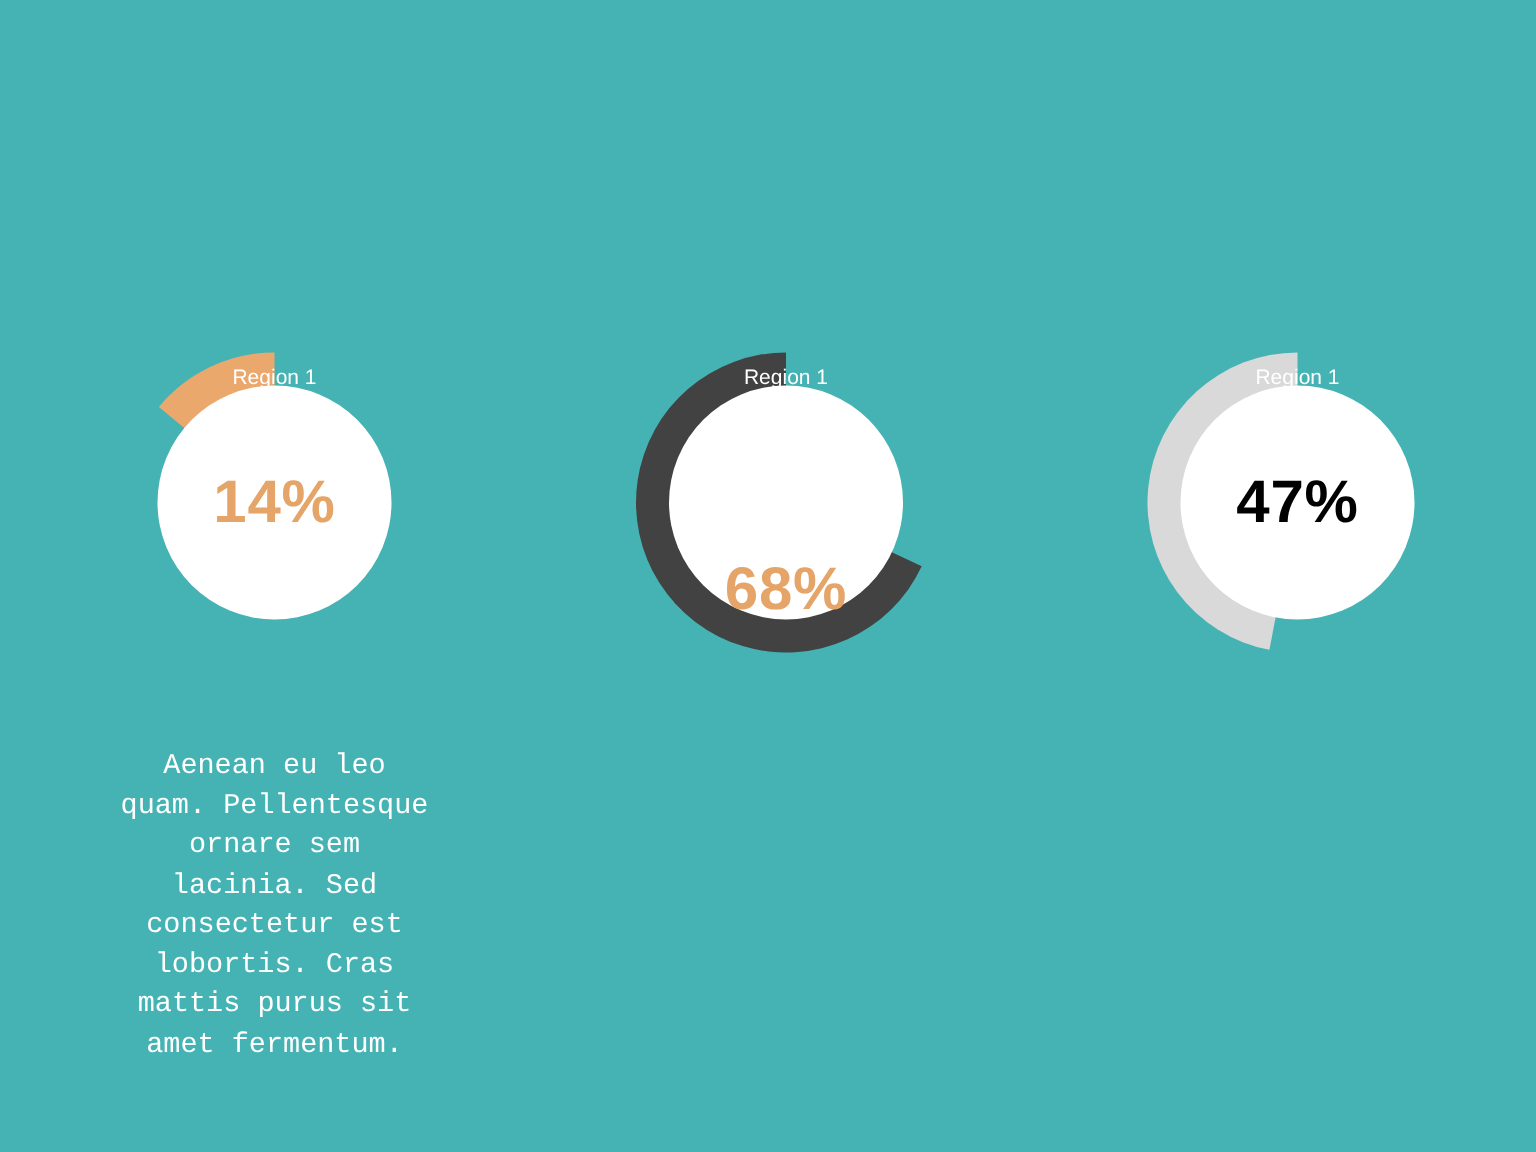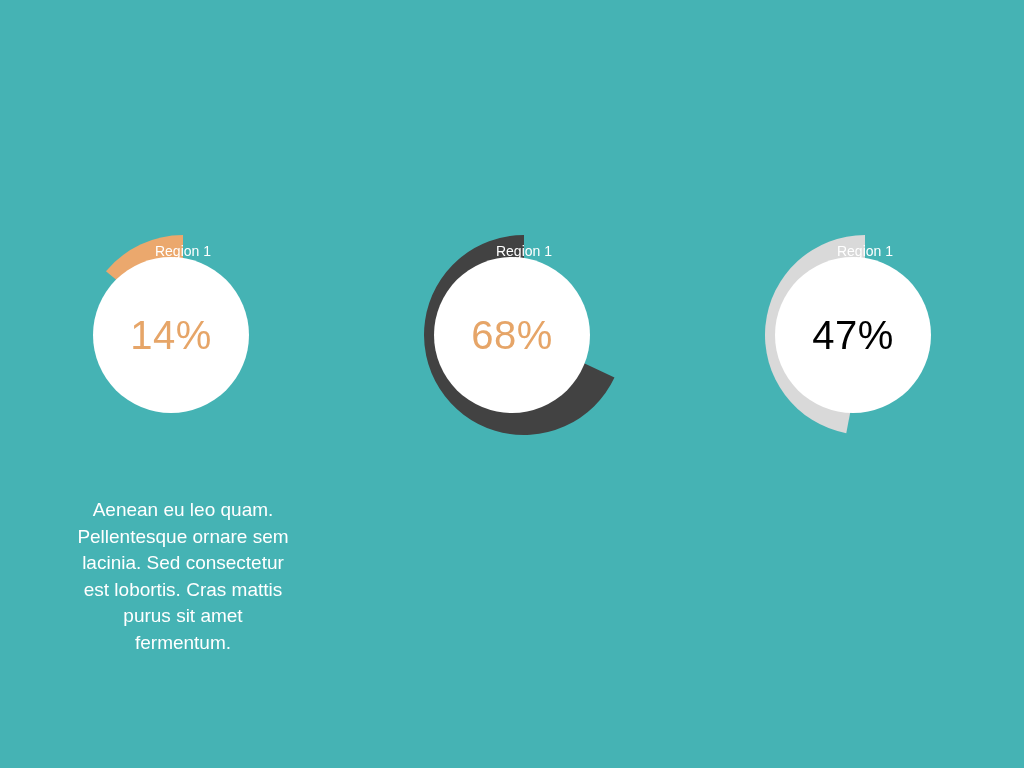--- a/index.html
+++ b/index.html
@@ -57,30 +57,31 @@
     position: absolute;
     left: 0;
     top: 0;
     width: 200px;
     height: 200px;
     display: block;
     overflow: visible;
   }
   .donut-hole {
     position: absolute;
-    left: 10px;
+    left: 22px;
     top: 22px;
     width: 156px;
     height: 156px;
     border-radius: 50%;
     background: #ffffff;
     display: flex;
     align-items: center;
     justify-content: center;
     z-index: 3;
+    font-weight: bold;
   }
   .donut-pct {
     font-size: 40px;
     line-height: 1;
     color: #e6a568;
     letter-spacing: 0.5px;
     user-select: none;
   }
 
   
@@ -99,20 +100,21 @@
 
   
   .caption {
     margin-top: 62px;
     width: 215px;
     text-align: center;
     font-size: 19px;
     line-height: 26.5px;
     color: #ffffff;
     user-select: none;
+    font-family: Liberation Mono, monospace;
   }
   .col-2 .caption { width: 205px; }
   .col-3 .caption { width: 215px; }
 </style>
 </head>
 <body style="background: rgb(69, 179, 180);">
 
 <div id="slide" style="background: rgb(69, 179, 180);">
 
   <div class="columns">
@@ -129,21 +131,21 @@
       </div>
       <p class="caption" style="color: rgb(255, 255, 255);">Aenean eu leo quam. Pellentesque ornare sem lacinia. Sed consectetur est lobortis. Cras mattis purus sit amet fermentum.</p>
     </div>
 
     <div class="column col-2">
       <div class="donut-block">
         <svg class="donut-svg" viewBox="0 0 200 200">
           <path id="arc-2" fill="#424242" stroke="none" d="M 100 100 L 100.000 0.000 A 100 100 0 1 0 190.483 142.578 Z"></path>
         </svg>
         <div class="region-label" style="color: rgb(255, 255, 255);">Region 1</div>
-        <div class="donut-hole" style="background: rgb(255, 255, 255);">
+        <div class="donut-hole" style="background: rgb(255, 255, 255); align-items: flex-end;">
           <span class="donut-pct" style="color: rgb(230, 165, 104);">68%</span>
         </div>
       </div>
     </div>
 
     <div class="column col-3">
       <div class="donut-block">
         <svg class="donut-svg" viewBox="0 0 200 200">
           <path id="arc-3" fill="#d9d9d9" stroke="none" d="M 100 100 L 100.000 0.000 A 100 100 0 0 0 81.262 198.229 Z"></path>
         </svg>

